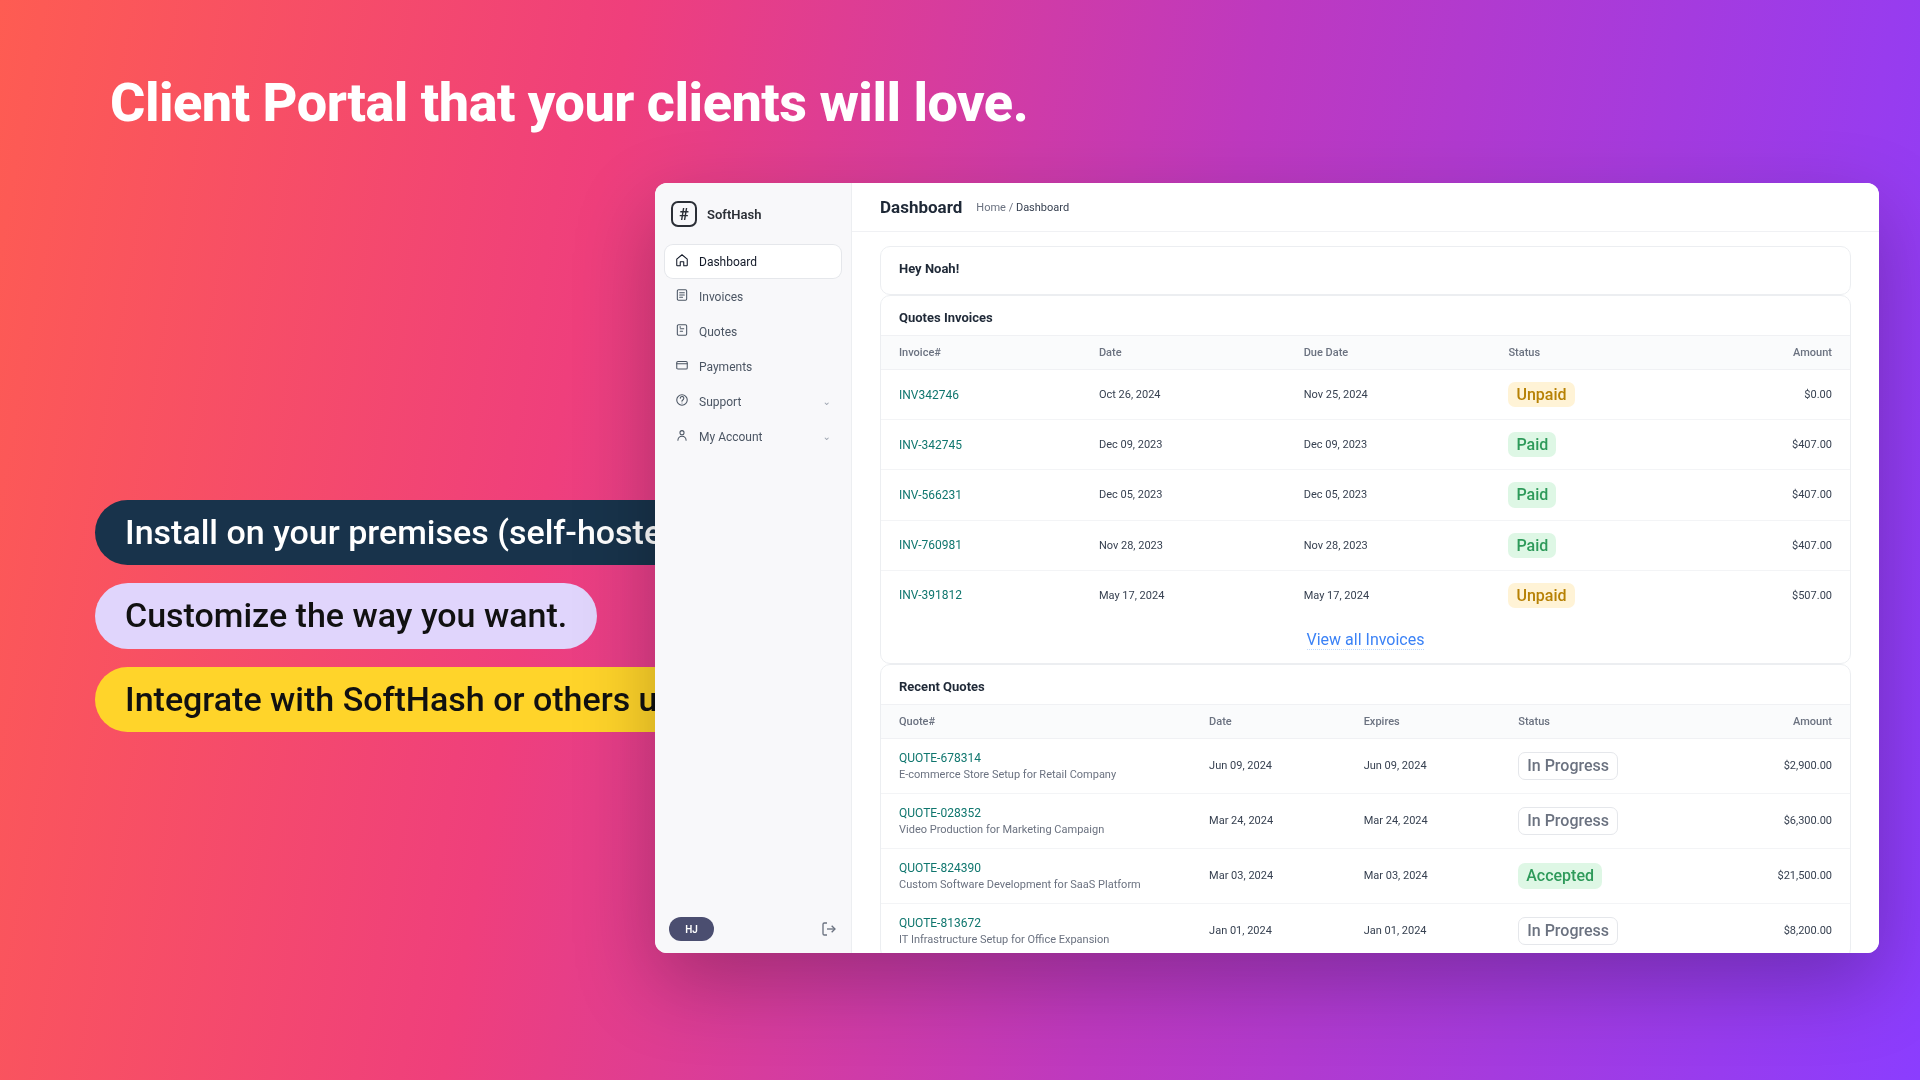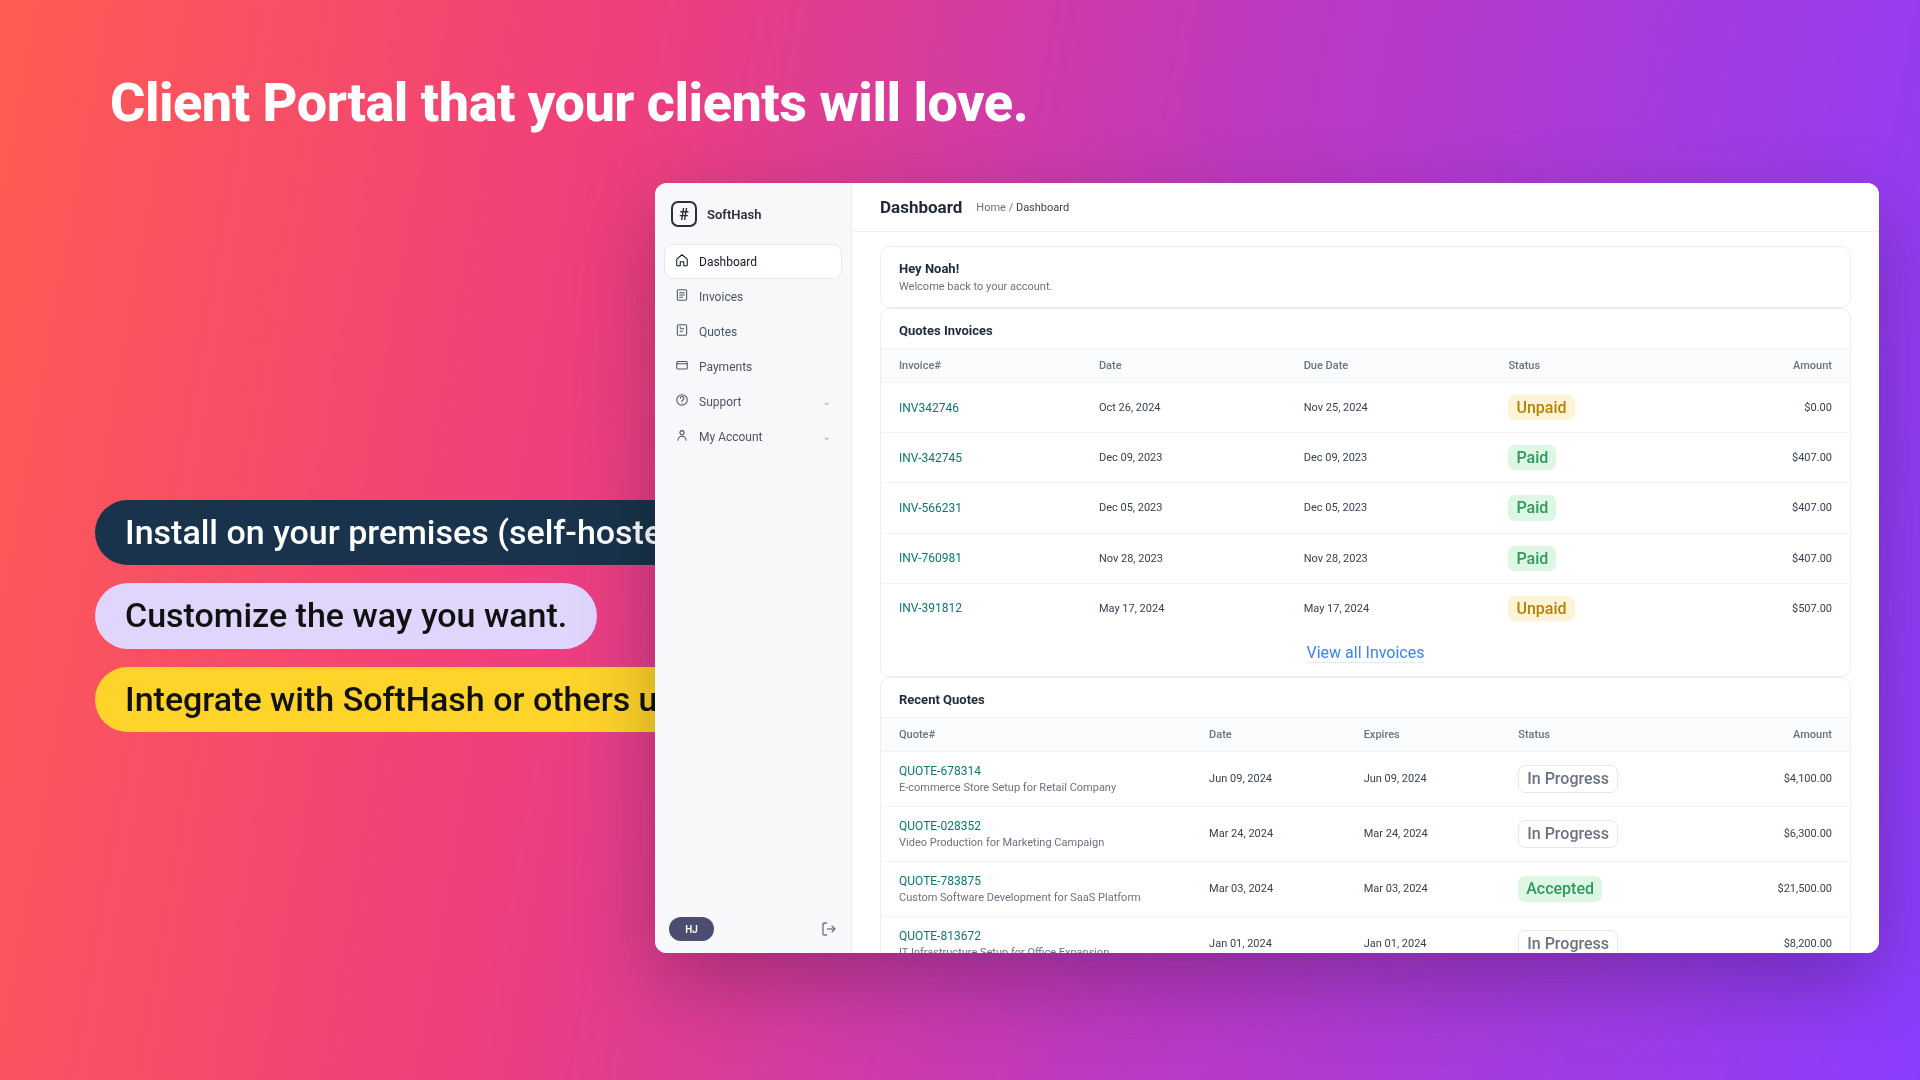--- a/index.html
+++ b/index.html
@@ -246,21 +246,20 @@
       <div class="page-title">Dashboard</div>
       <div class="crumb">
         <a>Home</a><span> / </span><span class="cur">Dashboard</span>
       </div>
     </div>
 
     <div class="main-body">
 
       <div class="card card-pad">
         <div class="greet-title">Hey Noah!</div>
-        <div class="greet-sub">Welcome back to your account.</div>
       </div>
 
       <div class="card">
         <div class="card-title">Quotes Invoices</div>
         <table class="data">
           <thead>
             <tr>
               <th>Invoice#</th>
               <th>Date</th>
               <th>Due Date</th>
@@ -322,31 +321,31 @@
               <th>Status</th>
               <th class="right">Amount</th>
             </tr>
           </thead>
           <tbody id="quotes-body">
               <tr>
                 <td><span class="pri">QUOTE-678314</span><span class="sec">E-commerce Store Setup for Retail Company</span></td>
                 <td>Jun 09, 2024</td>
                 <td>Jun 09, 2024</td>
                 <td><span class="badge inprog">In Progress</span></td>
-                <td class="right">$4,100.00</td>
+                <td class="right">$2,900.00</td>
               </tr>
               <tr>
                 <td><span class="pri">QUOTE-028352</span><span class="sec">Video Production for Marketing Campaign</span></td>
                 <td>Mar 24, 2024</td>
                 <td>Mar 24, 2024</td>
                 <td><span class="badge inprog">In Progress</span></td>
                 <td class="right">$6,300.00</td>
               </tr>
               <tr>
-                <td><span class="pri">QUOTE-783875</span><span class="sec">Custom Software Development for SaaS Platform</span></td>
+                <td><span class="pri">QUOTE-824390</span><span class="sec">Custom Software Development for SaaS Platform</span></td>
                 <td>Mar 03, 2024</td>
                 <td>Mar 03, 2024</td>
                 <td><span class="badge accepted">Accepted</span></td>
                 <td class="right">$21,500.00</td>
               </tr>
               <tr>
                 <td><span class="pri">QUOTE-813672</span><span class="sec">IT Infrastructure Setup for Office Expansion</span></td>
                 <td>Jan 01, 2024</td>
                 <td>Jan 01, 2024</td>
                 <td><span class="badge inprog">In Progress</span></td>

